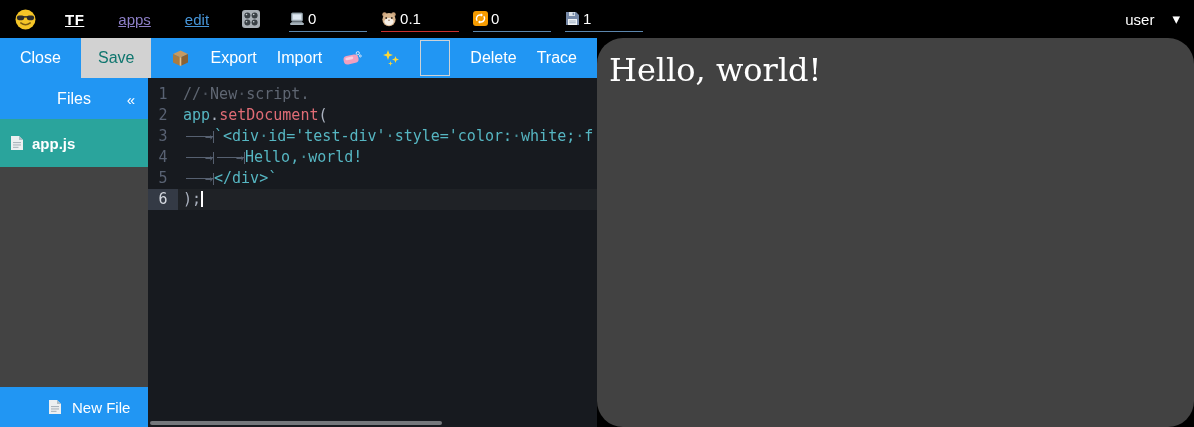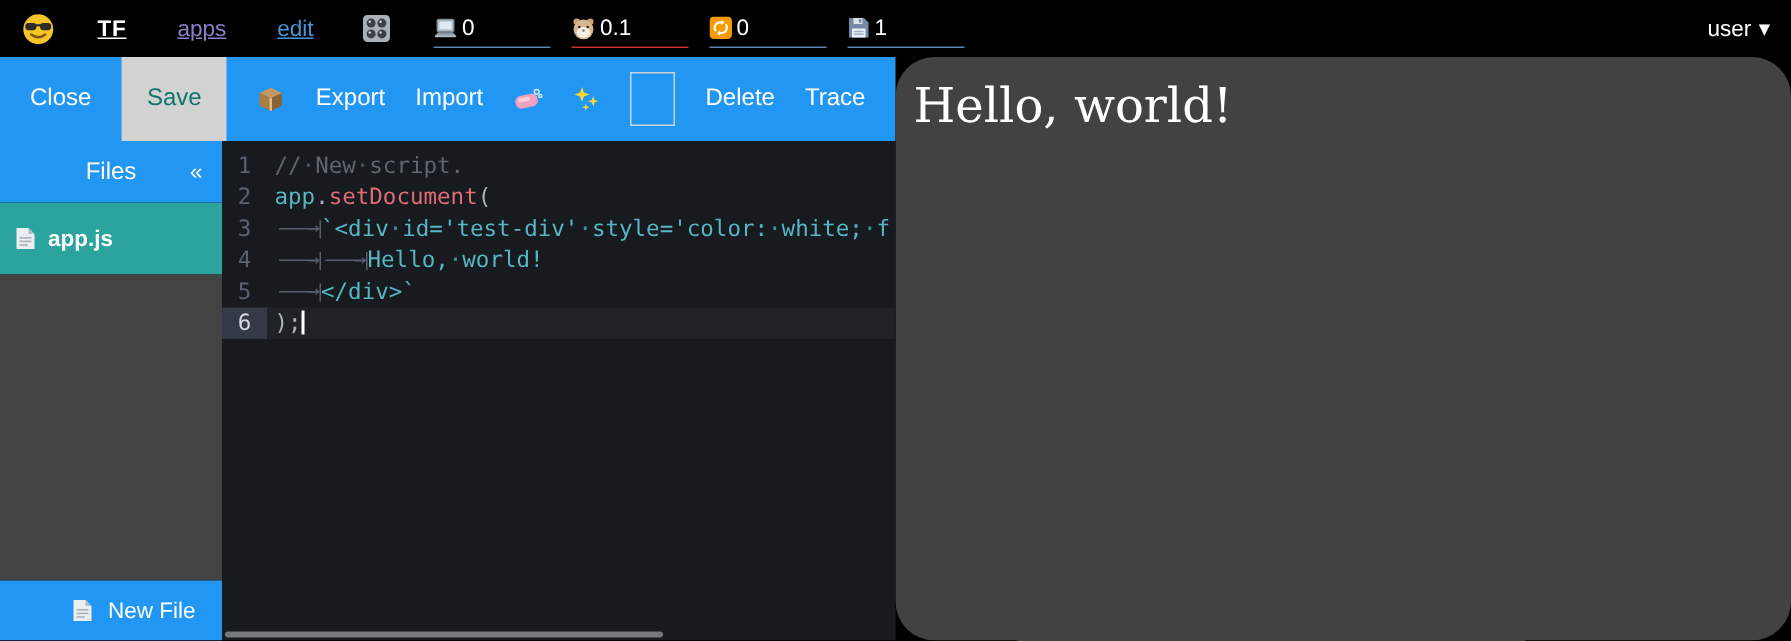--- a/index.html
+++ b/index.html
@@ -12,28 +12,28 @@
   .brand{ margin-left:29px; color:#fff; text-decoration:underline; font-weight:bold; letter-spacing:.5px; }
   .navlink{ margin-left:34px; text-decoration:underline; cursor:pointer; }
   .navlink.purple{ color:var(--link-purple,#8d7fc7); }
   .navlink.blue{ color:var(--link-blue,#4795d8); }
   .knobs{ margin-left:32px; display:flex; align-items:center; cursor:pointer; }
   .stats{ margin-left:28px; display:flex; gap:14px; }
   .stat{ width:78px; height:26px; display:flex; align-items:center; gap:3px;
          border-bottom:1px solid var(--underline-blue,#5c86ad); cursor:pointer; }
   .stat.alert{ border-bottom-color:var(--underline-red,#c93030); }
   .stat .val{ color:#fff; }
-  .usermenu{ margin-left:auto; margin-right:14px; cursor:pointer; display:flex; align-items:center; gap:5px; }
+  .usermenu{ margin-left:auto; margin-right:14px; cursor:pointer; display:flex; align-items:center; gap:18px; }
 
   
   .main{ display:flex; height:389px; }
   .leftcol{ width:597px; display:flex; flex-direction:column; }
 
   
-  .toolbar{ height:56px; background:var(--accent-blue,#2196f3); display:flex; align-items:center;
+  .toolbar{ height:40px; background:var(--accent-blue,#2196f3); display:flex; align-items:center;
             justify-content:space-between; padding:0 20px; color:#fff; font-size:16px; }
   .tbtn{ cursor:pointer; white-space:nowrap; }
   .savebtn{ align-self:stretch; background:var(--save-button-bg,#d2d2d2); color:#0f766e;
             display:flex; align-items:center; padding:0 17px; cursor:pointer; }
   .iconbtn{ display:flex; align-items:center; cursor:pointer; }
   .blankbtn{ width:30px; height:36px; border:1px solid #ccd2d6; cursor:pointer; }
 
   
   .contentrow{ flex:1; display:flex; min-height:0; }
 

